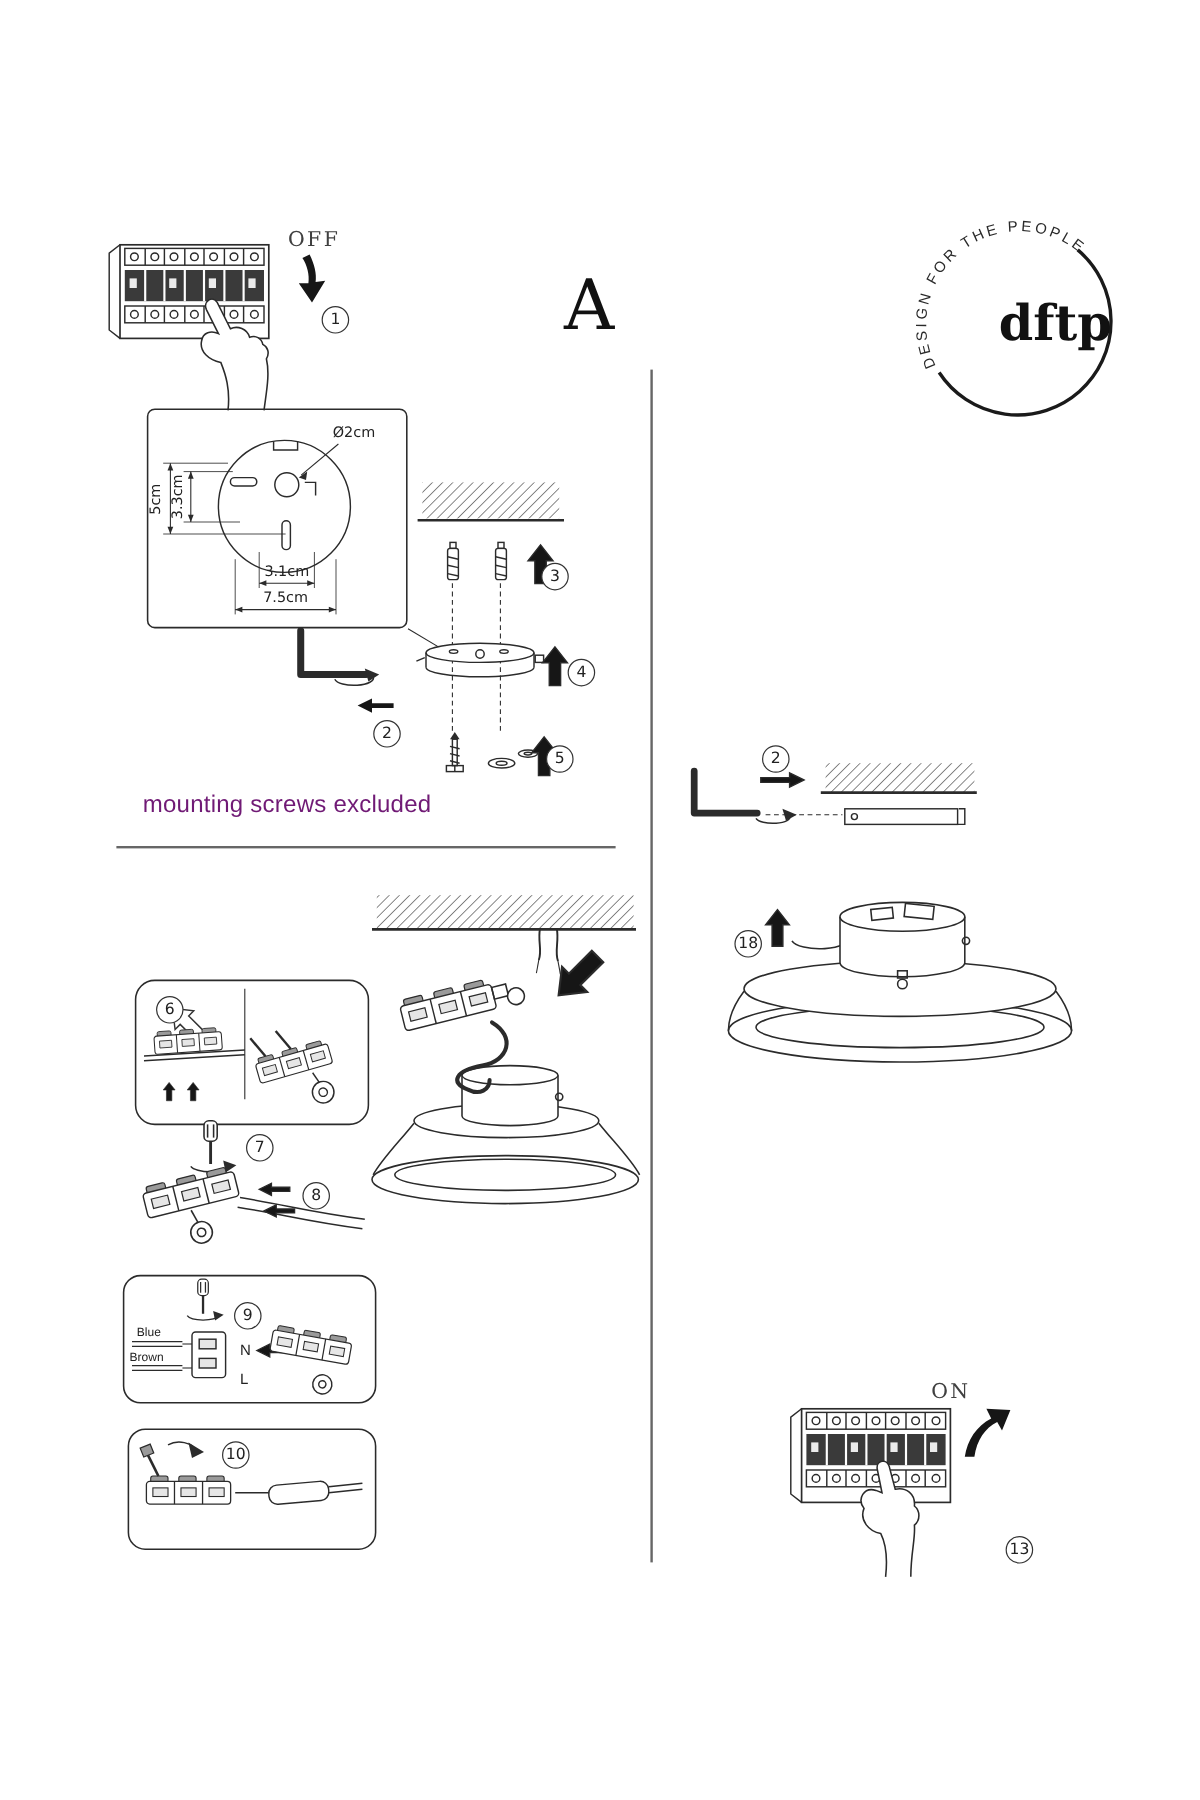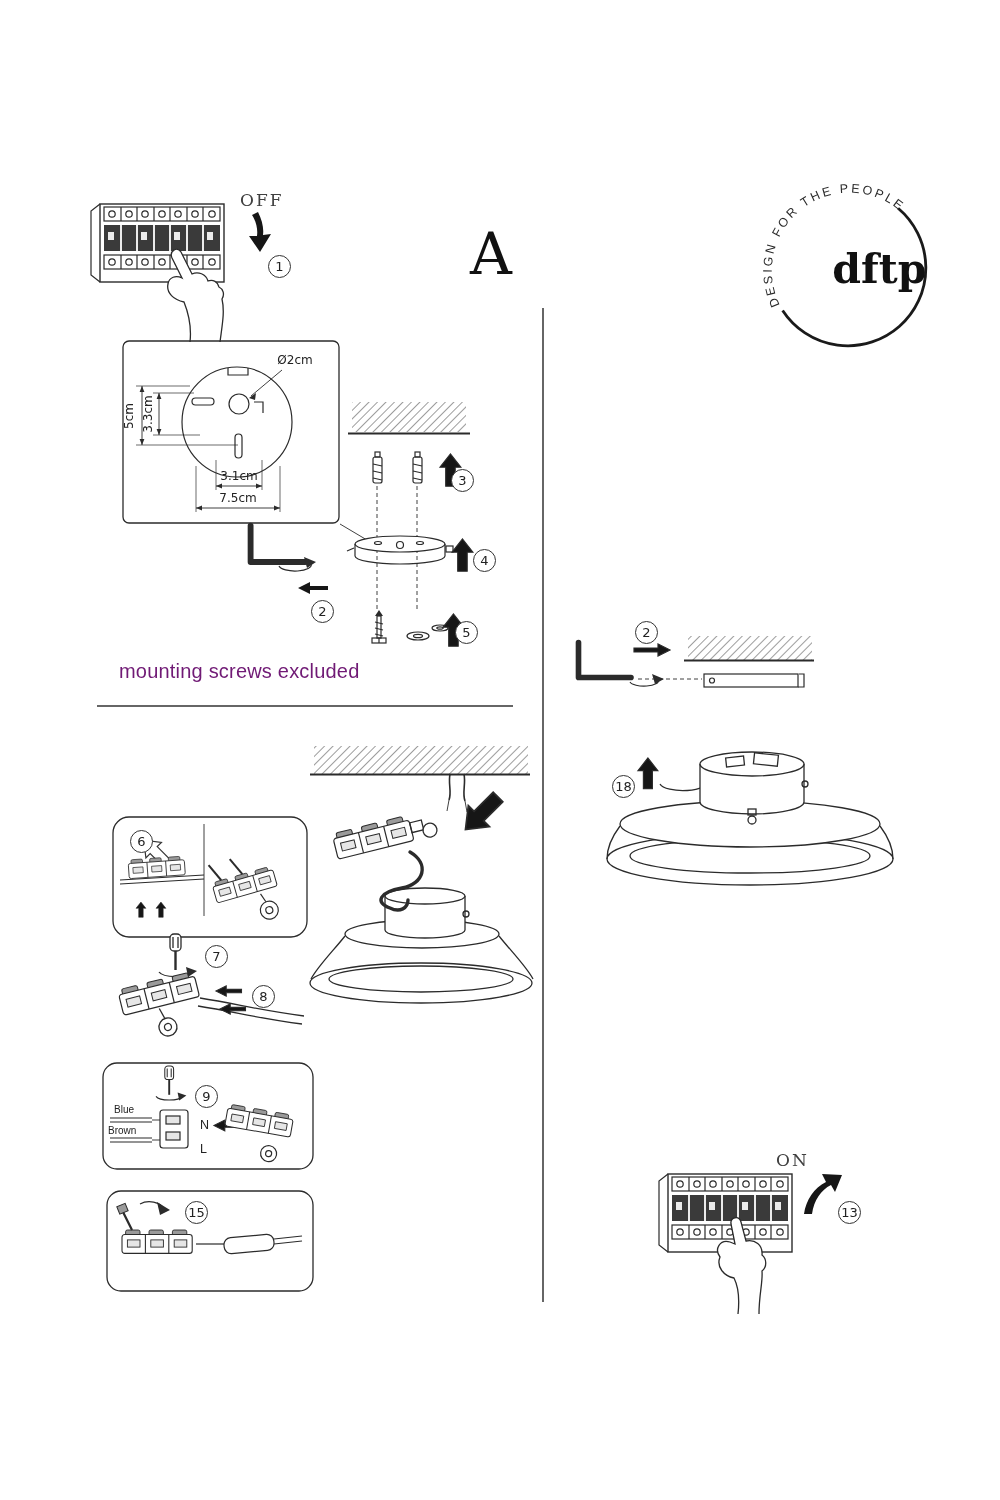--- a/index.html
+++ b/index.html
@@ -356,21 +356,21 @@
         <polygon points="54,25 64,20 51,12" fill="#2b2b2b" stroke="none"></polygon>
       </g>
       <g>
         <line x1="90" y1="54" x2="118" y2="54"></line>
         <rect x="118" y="46" width="50" height="16" rx="7" transform="rotate(-5 143 54)" fill="#fff"></rect>
         <line x1="168" y1="49" x2="196" y2="46"></line>
         <line x1="168" y1="54" x2="196" y2="51"></line>
       </g>
     </g>
   </svg>
-  <span class="step" style="left:185px;top:1201px">15</span>
+  <span class="step" style="left:185px;top:1201px">10</span>
 
   <svg class="abs" style="left:564px;top:610px" width="260" height="98" viewBox="0 0 260 98">
     <g stroke="#2b2b2b" fill="none" stroke-width="1.2">
       <rect x="124" y="26" width="124" height="24" fill="url(#hatch)" stroke="none"></rect>
       <line x1="120" y1="50.5" x2="250" y2="50.5" stroke-width="2.2"></line>
       <use href="#def-rightarrow" transform="translate(70,30)"></use>
       <use href="#def-allen" transform="translate(12,30) scale(1.25)"></use>
       <path d="M66,72 A14,5 0 0 0 94,70"></path>
       <polygon points="91,74 100,69 88,64" fill="#2b2b2b" stroke="none"></polygon>
       <line x1="74" y1="69" x2="138" y2="69" stroke-dasharray="4 3" stroke-width="0.9"></line>
@@ -409,15 +409,15 @@
   <span class="step" style="left:612px;top:775px">18</span>
 
   <svg class="abs" style="left:642px;top:1146px" width="175" height="170" viewBox="0 0 175 170">
     <use href="#def-panel" transform="translate(14,18)"></use>
     <path d="M96,168 C98,150 96,140 92,132 C82,130 74,121 78,111 C72,103 78,93 88,96 L93,98 L89,78 C88,71 97,69 99,76 L104,95 C113,93 121,99 120,109 C125,113 125,121 120,125 C121,136 117,148 117,168" fill="#fff" stroke="#2b2b2b" stroke-width="1.3"></path>
   </svg>
   <div class="abs serif off-on" style="left:776px;top:1150px">ON</div>
   <svg class="abs" style="left:798px;top:1170px" width="46" height="46" viewBox="0 0 46 46">
     <path d="M6,44 C8,30 16,18 28,12 L24,4 L44,5 L37,22 L33,15 C23,20 16,30 14,44 Z" fill="#161616"></path>
   </svg>
-  <span class="step" style="left:838px;top:1201px">13</span>
+  <span class="step" style="left:838px;top:1280px">13</span>
 
 </div>
 
 </body></html>

